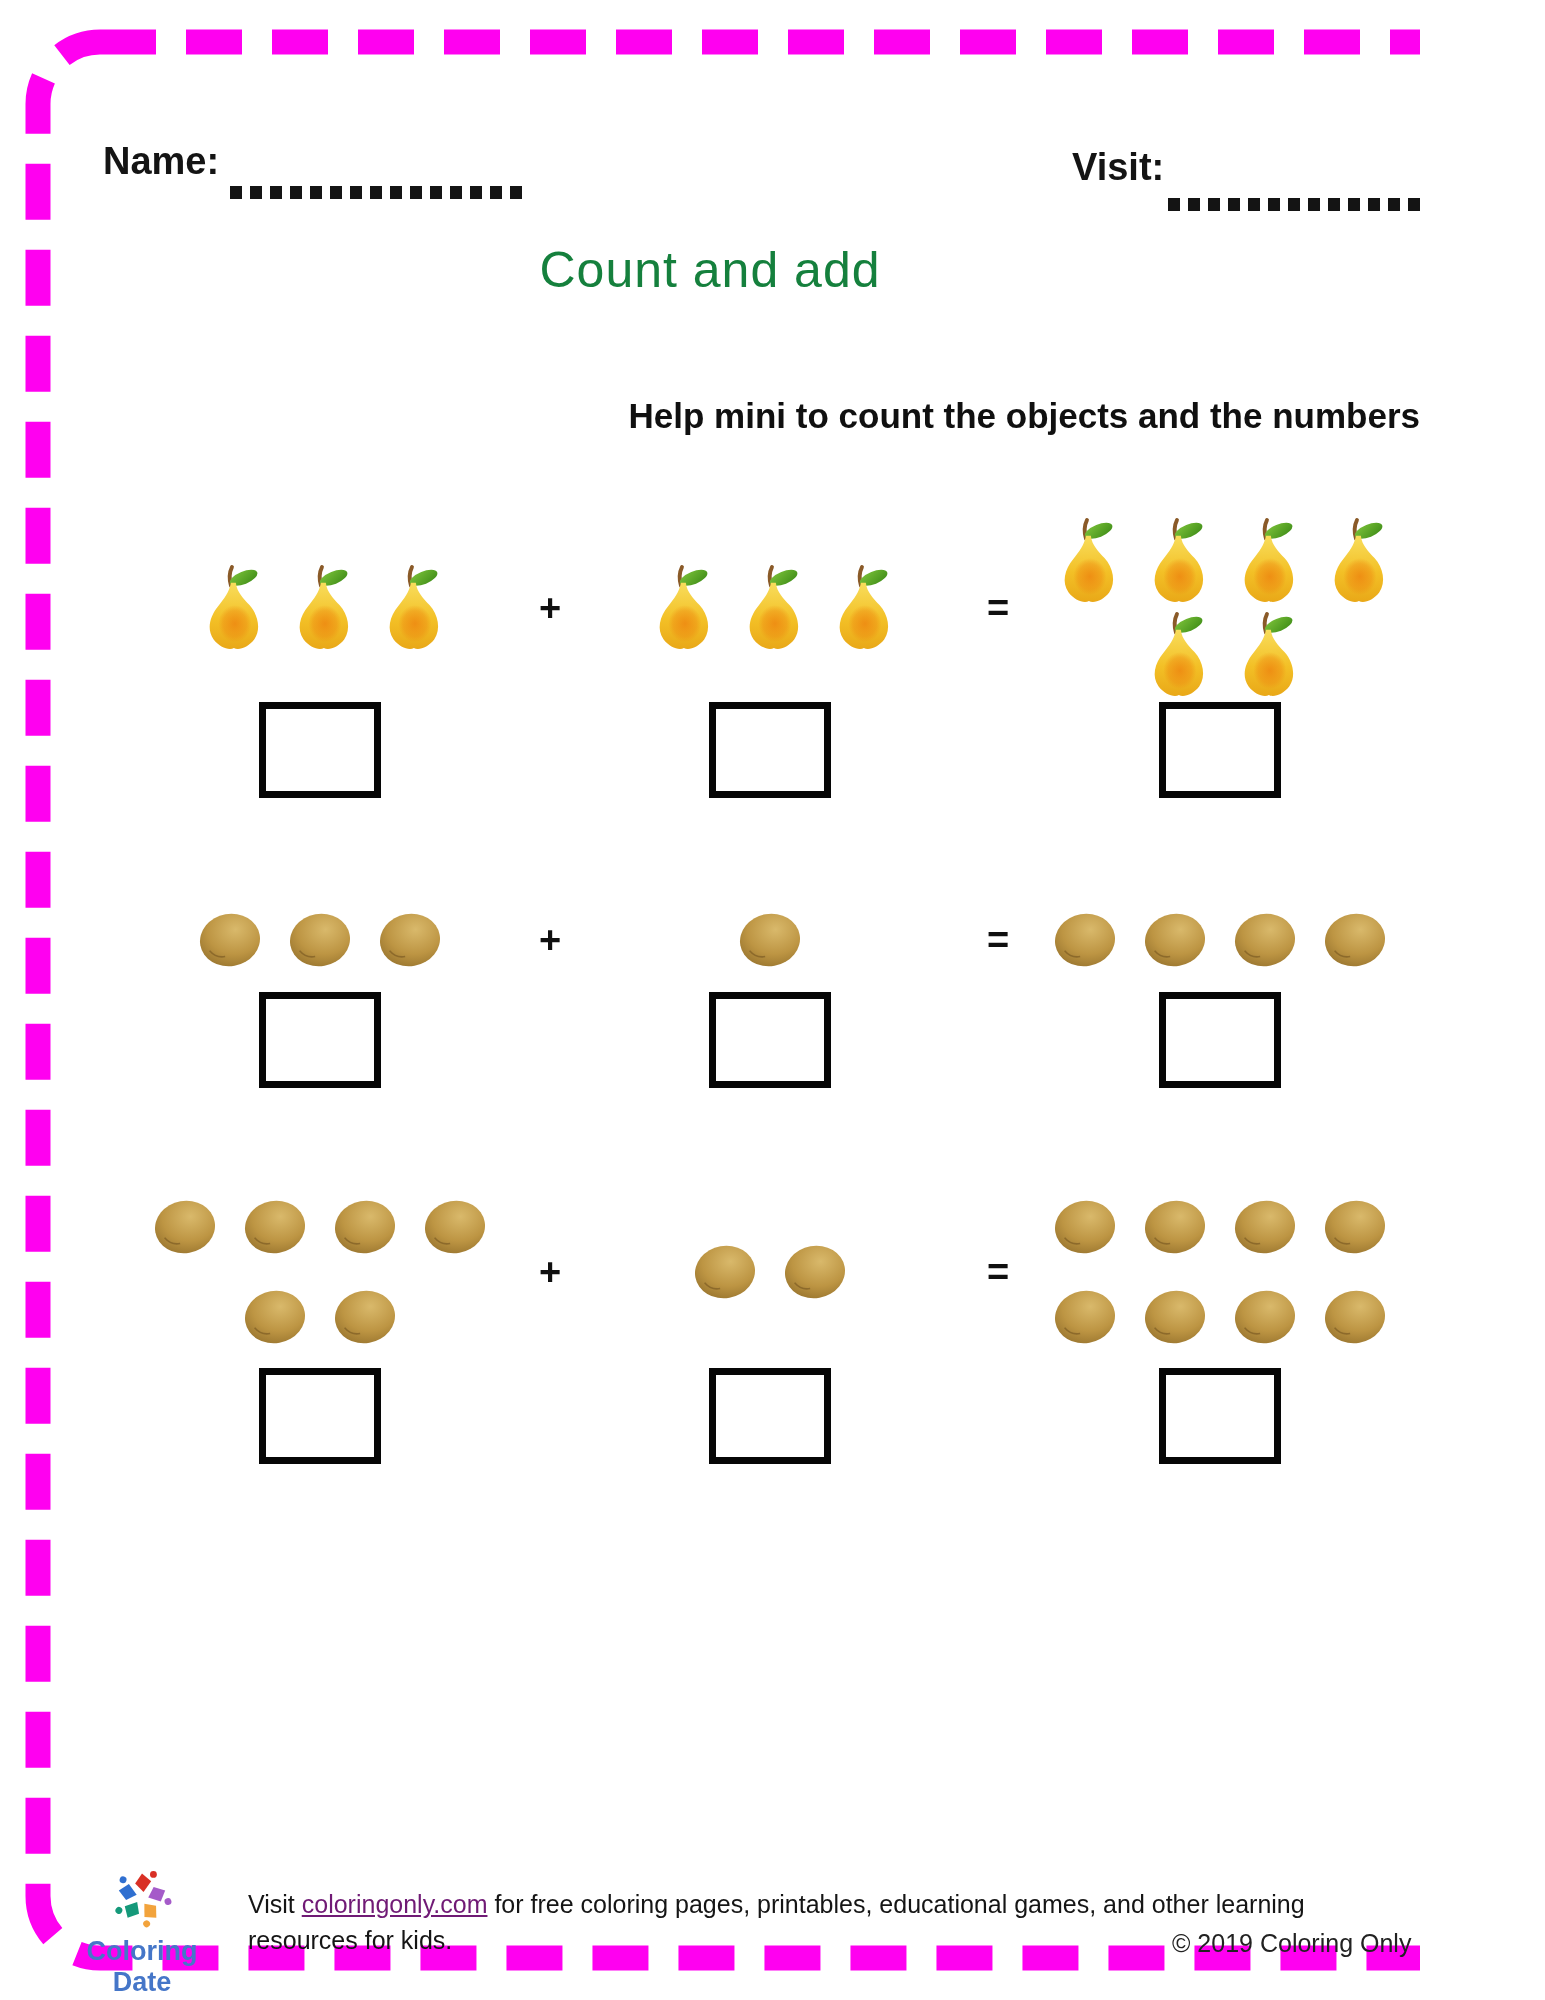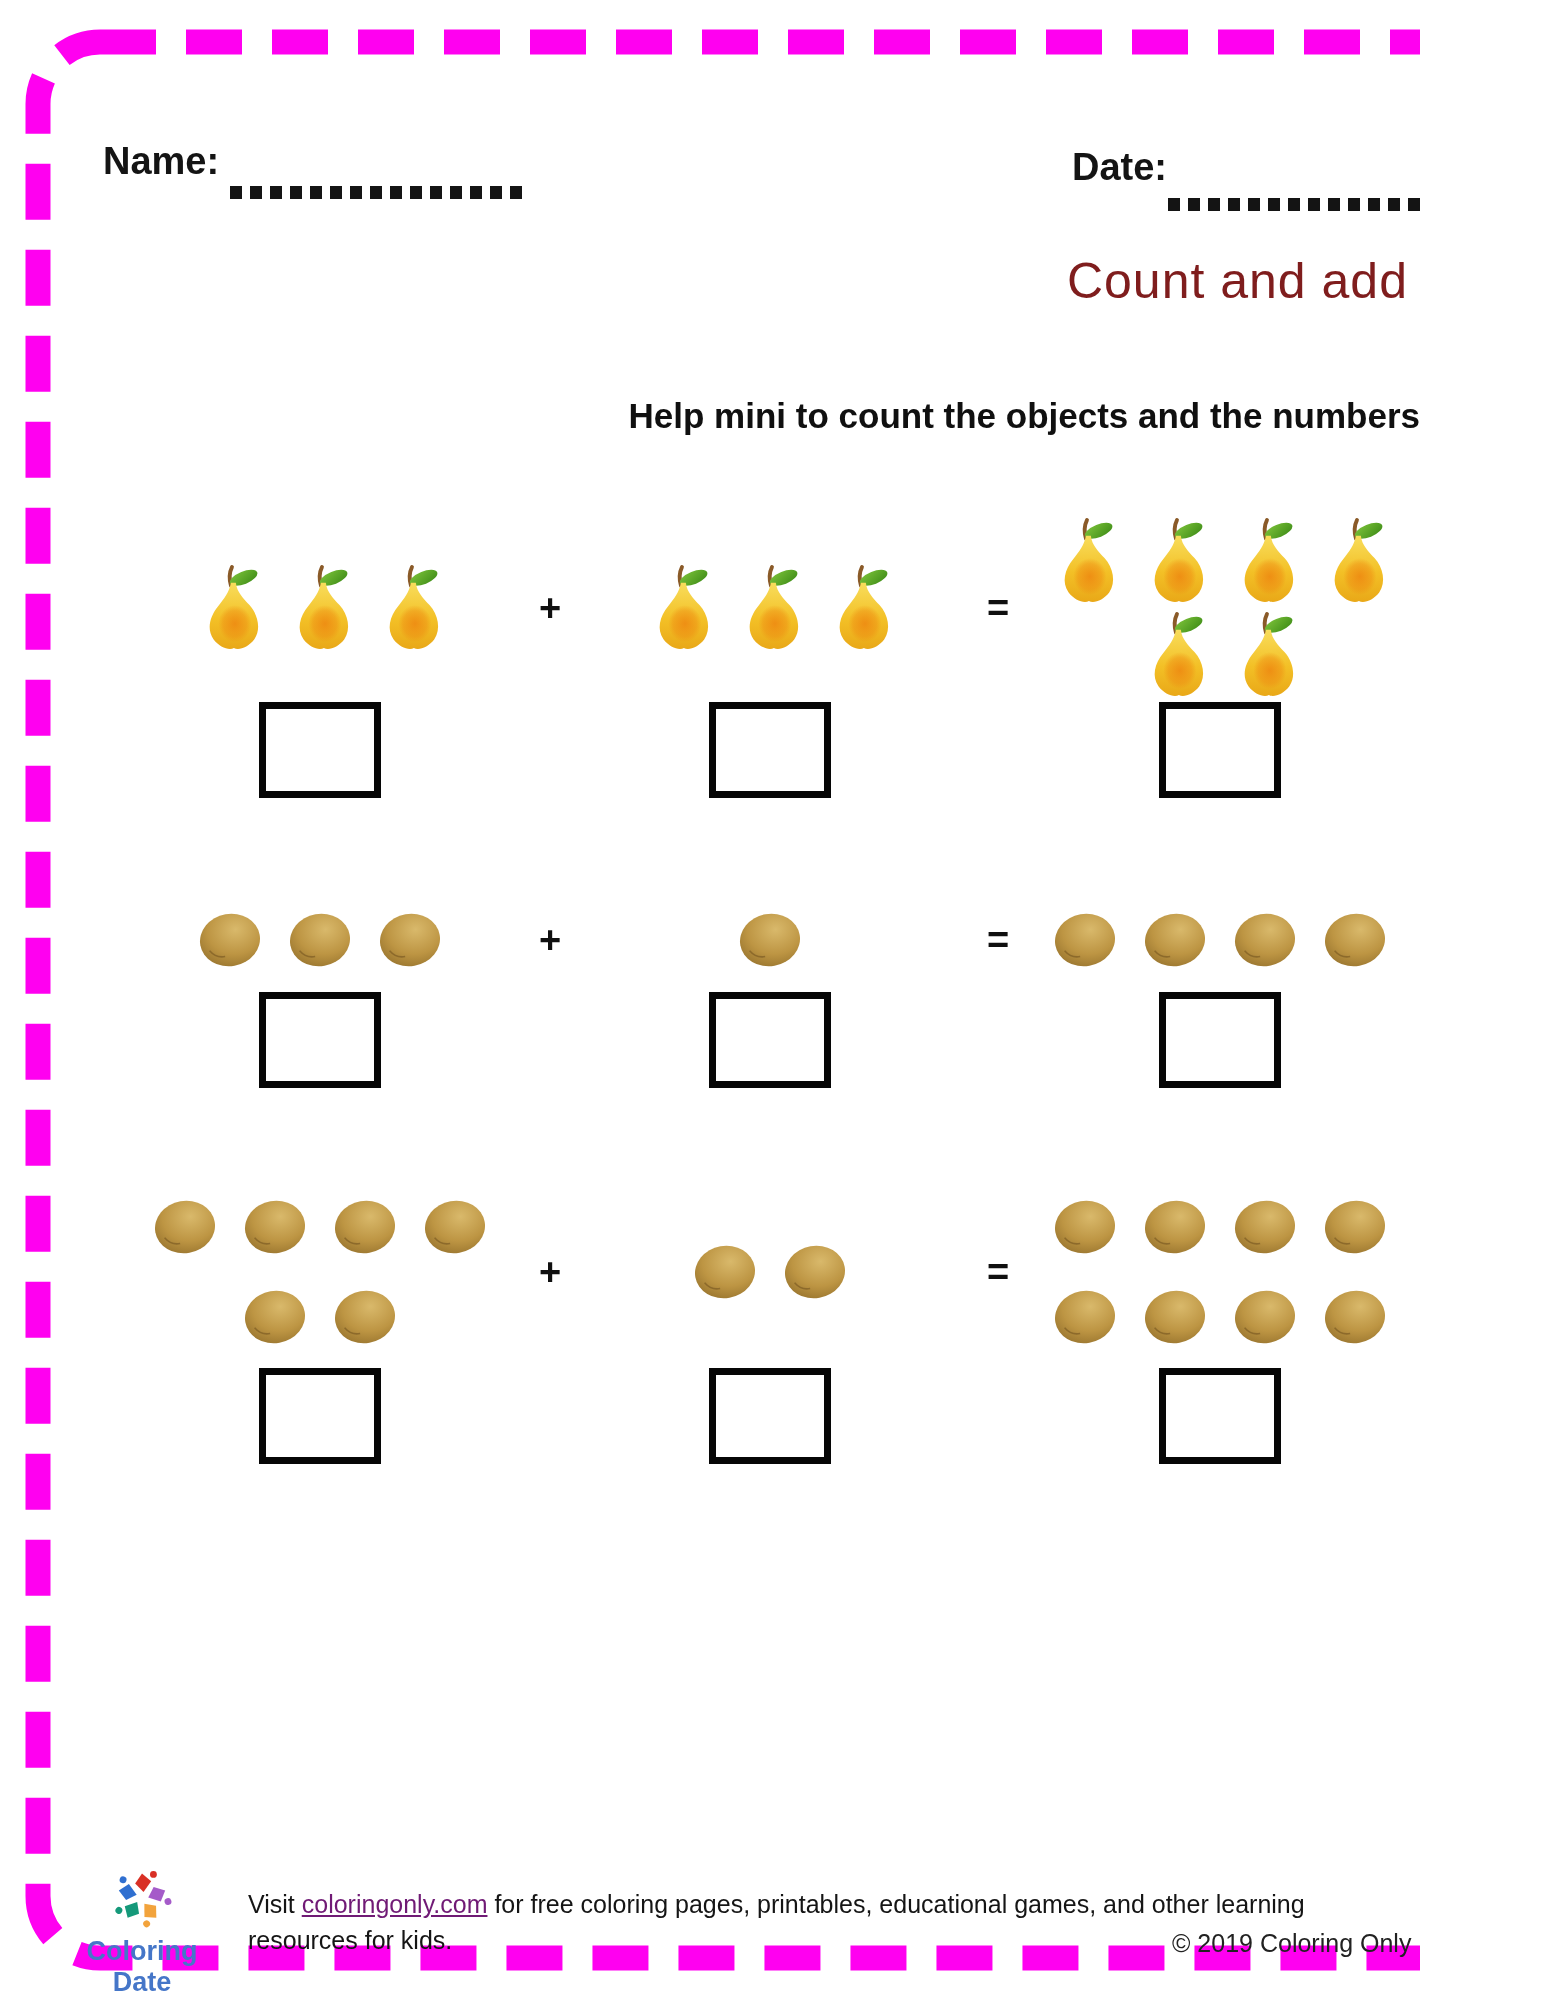--- a/index.html
+++ b/index.html
@@ -10,22 +10,22 @@
   .border-svg{position:absolute;left:0;top:0;}
   .hidden-defs{position:absolute;width:0;height:0;}
 
   .name-label{position:absolute;left:103px;top:140px;font-size:38px;font-weight:700;}
   .date-label{position:absolute;left:1072px;top:146px;font-size:38px;font-weight:700;}
   .dotline{position:absolute;height:13px;
     background:repeating-linear-gradient(90deg,#141414 0 12px,transparent 12px 20px);}
   .name-line{left:230px;top:186px;width:300px;}
   .date-line{left:1168px;top:198px;width:292px;}
 
-  .title{position:absolute;left:0;right:0;top:240px;margin:12px;text-align:right;
-    font-size:50px;font-weight:400;letter-spacing:1px;color:#7f1d1d;}
+  .title{position:absolute;left:0;right:0;top:240px;margin:1px;text-align:center;
+    font-size:50px;font-weight:400;letter-spacing:1px;color:#15803d;}
   .subtitle{position:absolute;left:110px;right:0;top:396px;margin:0;text-align:right;
     font-size:35px;font-weight:700;color:#101010;}
 
   #problems{position:absolute;left:0;top:0;width:100%;height:100%;}
   .problem-row{position:absolute;left:0;top:0;width:100%;height:100%;}
   .term{position:absolute;top:0;height:100%;}
   .fruit-group{position:absolute;left:0;right:0;transform:translateY(-50%);
     display:flex;flex-direction:column;align-items:center;}
   .fruit-row{display:flex;justify-content:center;}
   .tile{display:flex;align-items:center;justify-content:center;}
@@ -106,21 +106,21 @@
       </g>
     </defs>
   </svg>
 
   <svg class="border-svg" width="1545" height="2000">
     <rect x="38" y="42" width="1469" height="1916" rx="62" fill="none" stroke-width="25" stroke-dasharray="56 30" stroke="#ff00f0"></rect>
   </svg>
 
   <div class="name-label">Name:</div>
   <div class="dotline name-line"></div>
-  <div class="date-label">Date:</div>
+  <div class="date-label">Visit:</div>
   <div class="dotline date-line"></div>
 
   <h1 class="title">Count and add</h1>
   <h2 class="subtitle">Help mini to count the objects and the numbers</h2>
 
   <div id="problems">
       <div class="problem-row">
         <div class="term" style="left: 150px; width: 340px;">
           <div class="fruit-group" style="top: 608px;">
             <div class="fruit-row">

